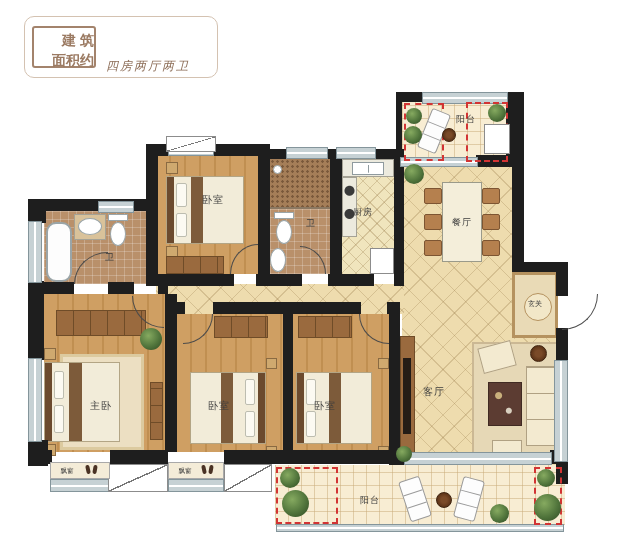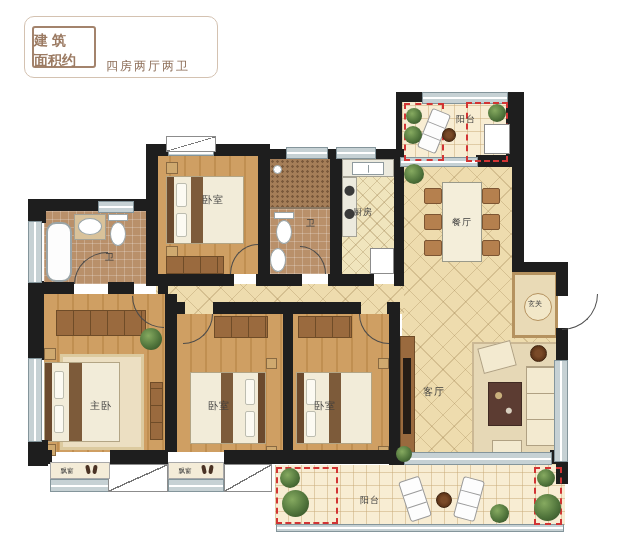--- a/index.html
+++ b/index.html
@@ -2,21 +2,21 @@
 <html><head>
 <meta charset="utf-8">
 <style>
   html,body{margin:0;padding:0;background:#ffffff;}
   .stage{position:relative;width:625px;height:545px;background:#ffffff;overflow:hidden;
          font-family:"Liberation Sans",sans-serif;}
   .el{position:absolute;box-sizing:border-box;}
   
   .hdr-outer{border:1.5px solid #d4c2b1;border-radius:10px;}
   .hdr-tag{border:2px solid #a3836c;border-radius:3px;color:#9b7a62;font-weight:bold;
-           font-size:14px;line-height:20px;text-align:left;padding-top:2px;}
+           font-size:14px;line-height:20px;text-align:right;padding-top:2px;}
   .hdr-area{color:#8d6e58;font-size:36px;line-height:36px;}
   .hdr-area sup{font-size:18px;}
   .hdr-sub{color:#8d6e58;font-size:12px;letter-spacing:2px;}
   
   .wall{background:#1e1e1e;}
   .win-h{background:#c6d1d4;border:1px solid #84959b;background-image:linear-gradient(#ffffff,#ffffff);
          background-size:100% 2px;background-position:center;background-repeat:no-repeat;}
   .win-v{background:#c6d1d4;border:1px solid #84959b;background-image:linear-gradient(#ffffff,#ffffff);
          background-size:2px 100%;background-position:center;background-repeat:no-repeat;}
   .floor-wood{background:repeating-linear-gradient(90deg,#cf9f63 0 13px,#c08f51 13px 15px);}
@@ -91,21 +91,21 @@
 </head>
 <body>
 
 <div class="stage">
 
   <div class="el hdr-outer" style="left:24px;top:16px;width:194px;height:62px;"></div>
   <div class="el hdr-tag" style="left:32px;top:26px;width:64px;height:42px;">
     <div>建 筑</div>
     <div>面积约</div>
   </div>
-  <div class="el hdr-sub" style="left:106px;top:58px;">四房两厅两卫</div>
+  <div class="el hdr-sub" style="left:106px;top:58px;font-style:italic;">四房两厅两卫</div>
 
   <div class="el floor-balcony" style="left:402px;top:100px;width:104px;height:58px;"></div>
   <div class="el floor-tile" style="left:402px;top:161px;width:112px;height:304px;"></div>
   <div class="el floor-tile" style="left:514px;top:270px;width:44px;height:195px;"></div>
   <div class="el floor-tile" style="left:156px;top:284px;width:248px;height:30px;"></div>
   <div class="el floor-kitchen" style="left:342px;top:159px;width:52px;height:115px;"></div>
   <div class="el floor-shower" style="left:270px;top:159px;width:60px;height:48px;"></div>
   <div class="el" style="left:270px;top:207px;width:60px;height:2px;background:#8b7862;"></div>
   <div class="el floor-bath" style="left:270px;top:209px;width:60px;height:65px;"></div>
   <div class="el floor-bath" style="left:44px;top:211px;width:102px;height:73px;"></div>

